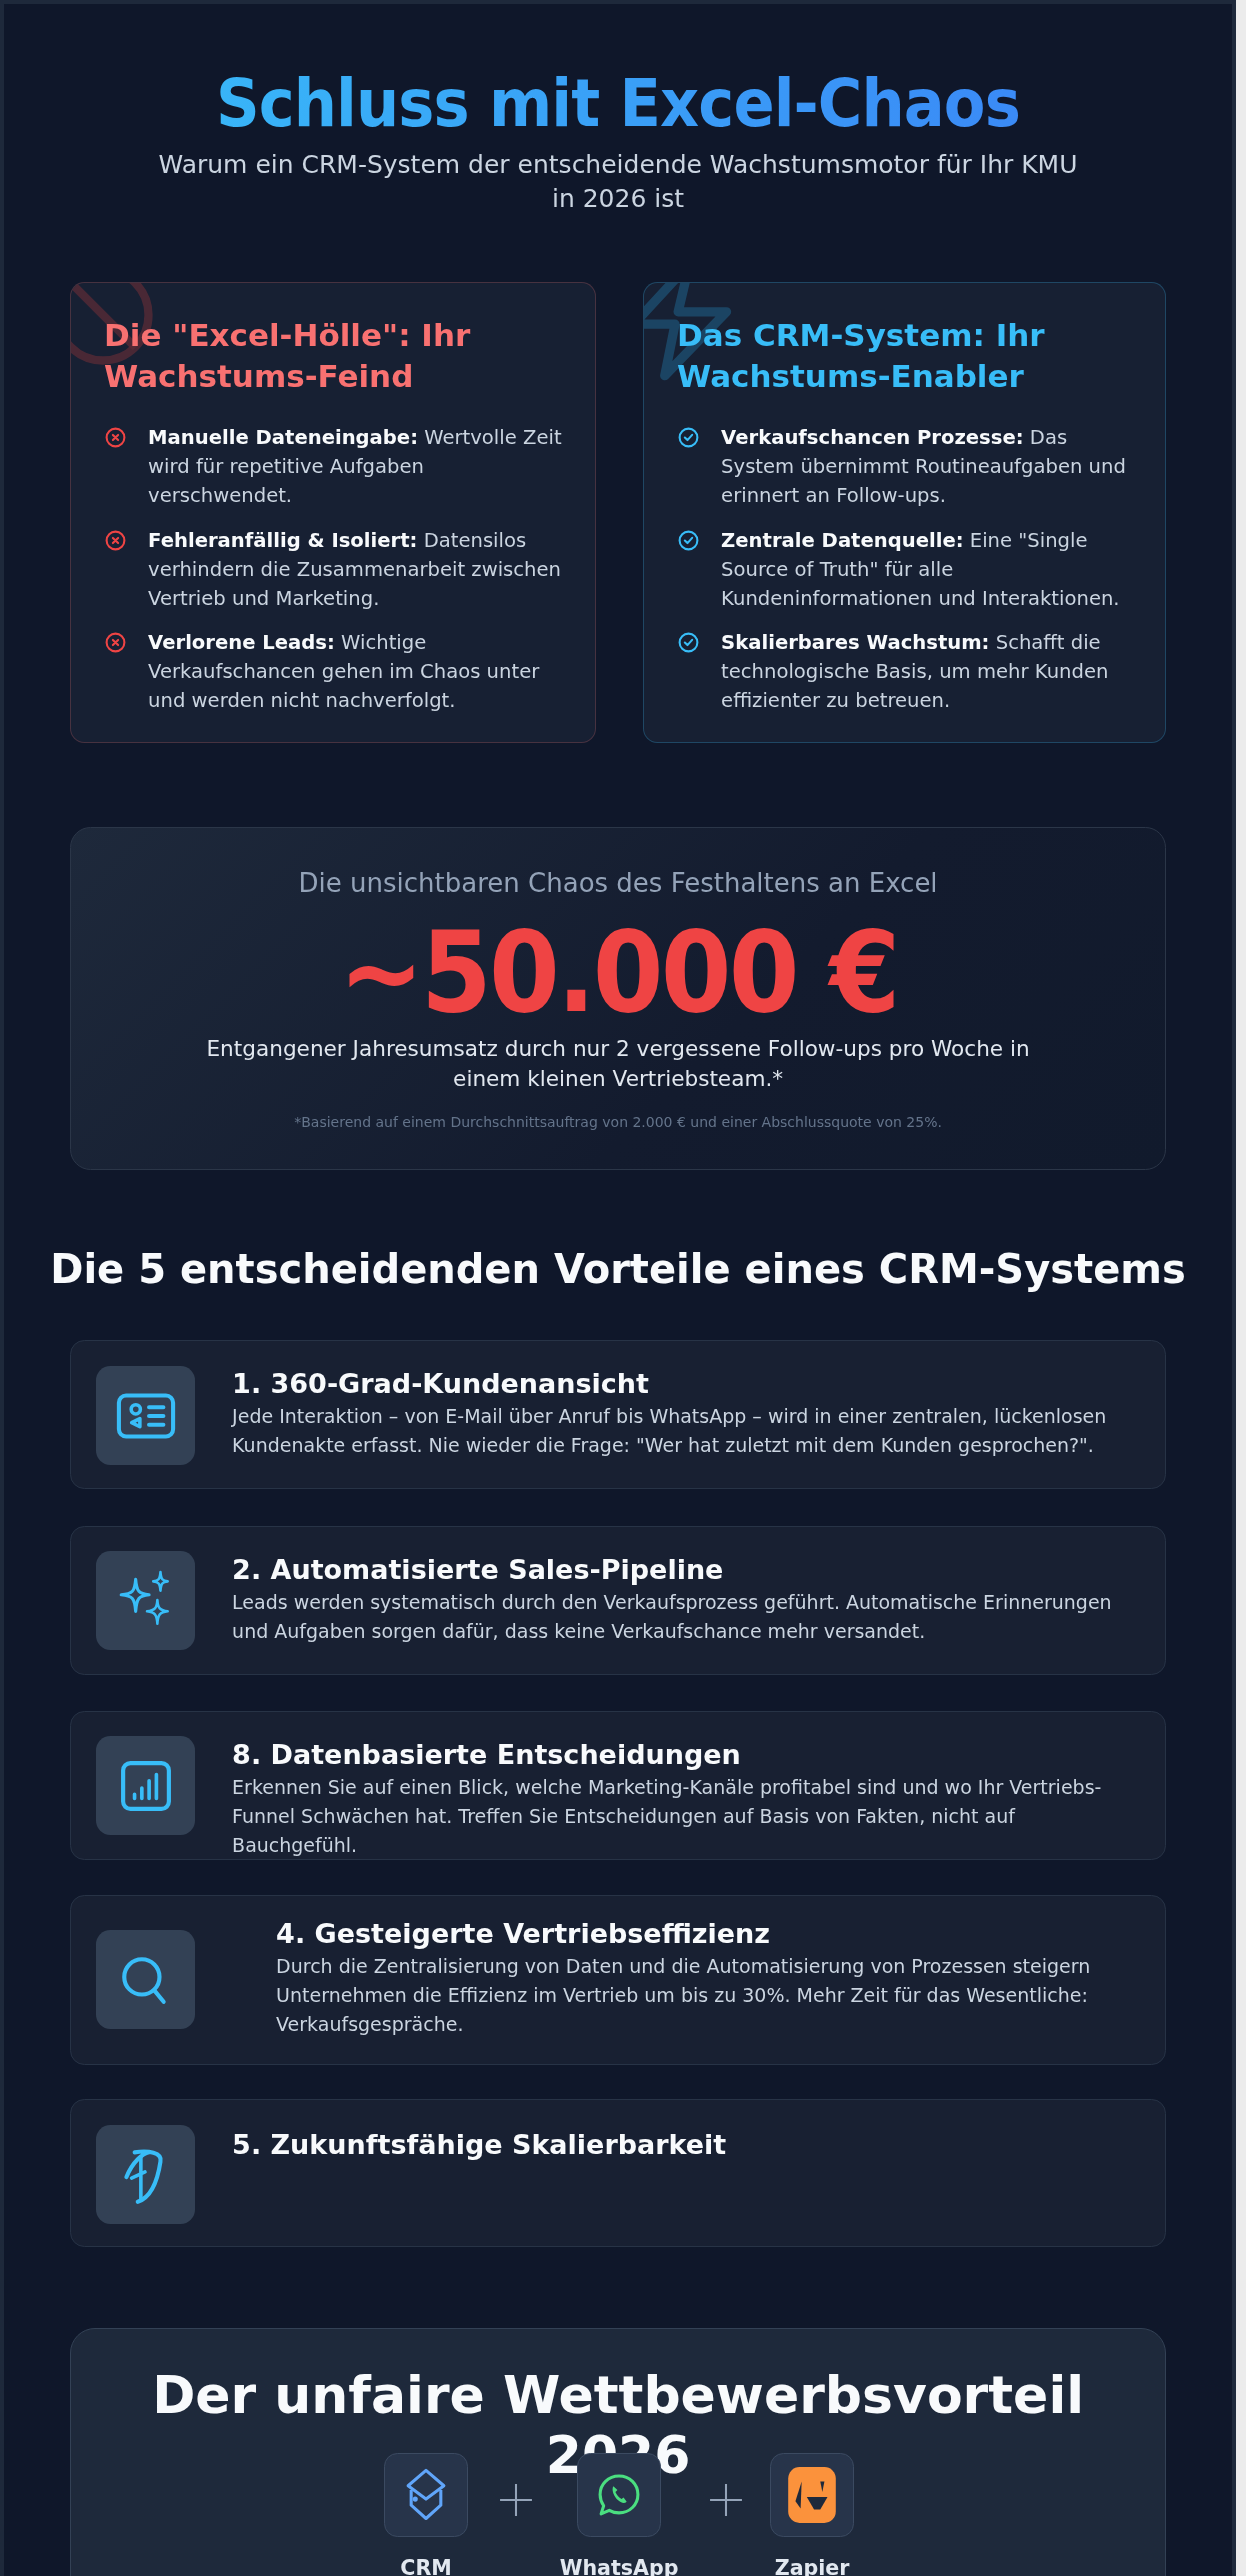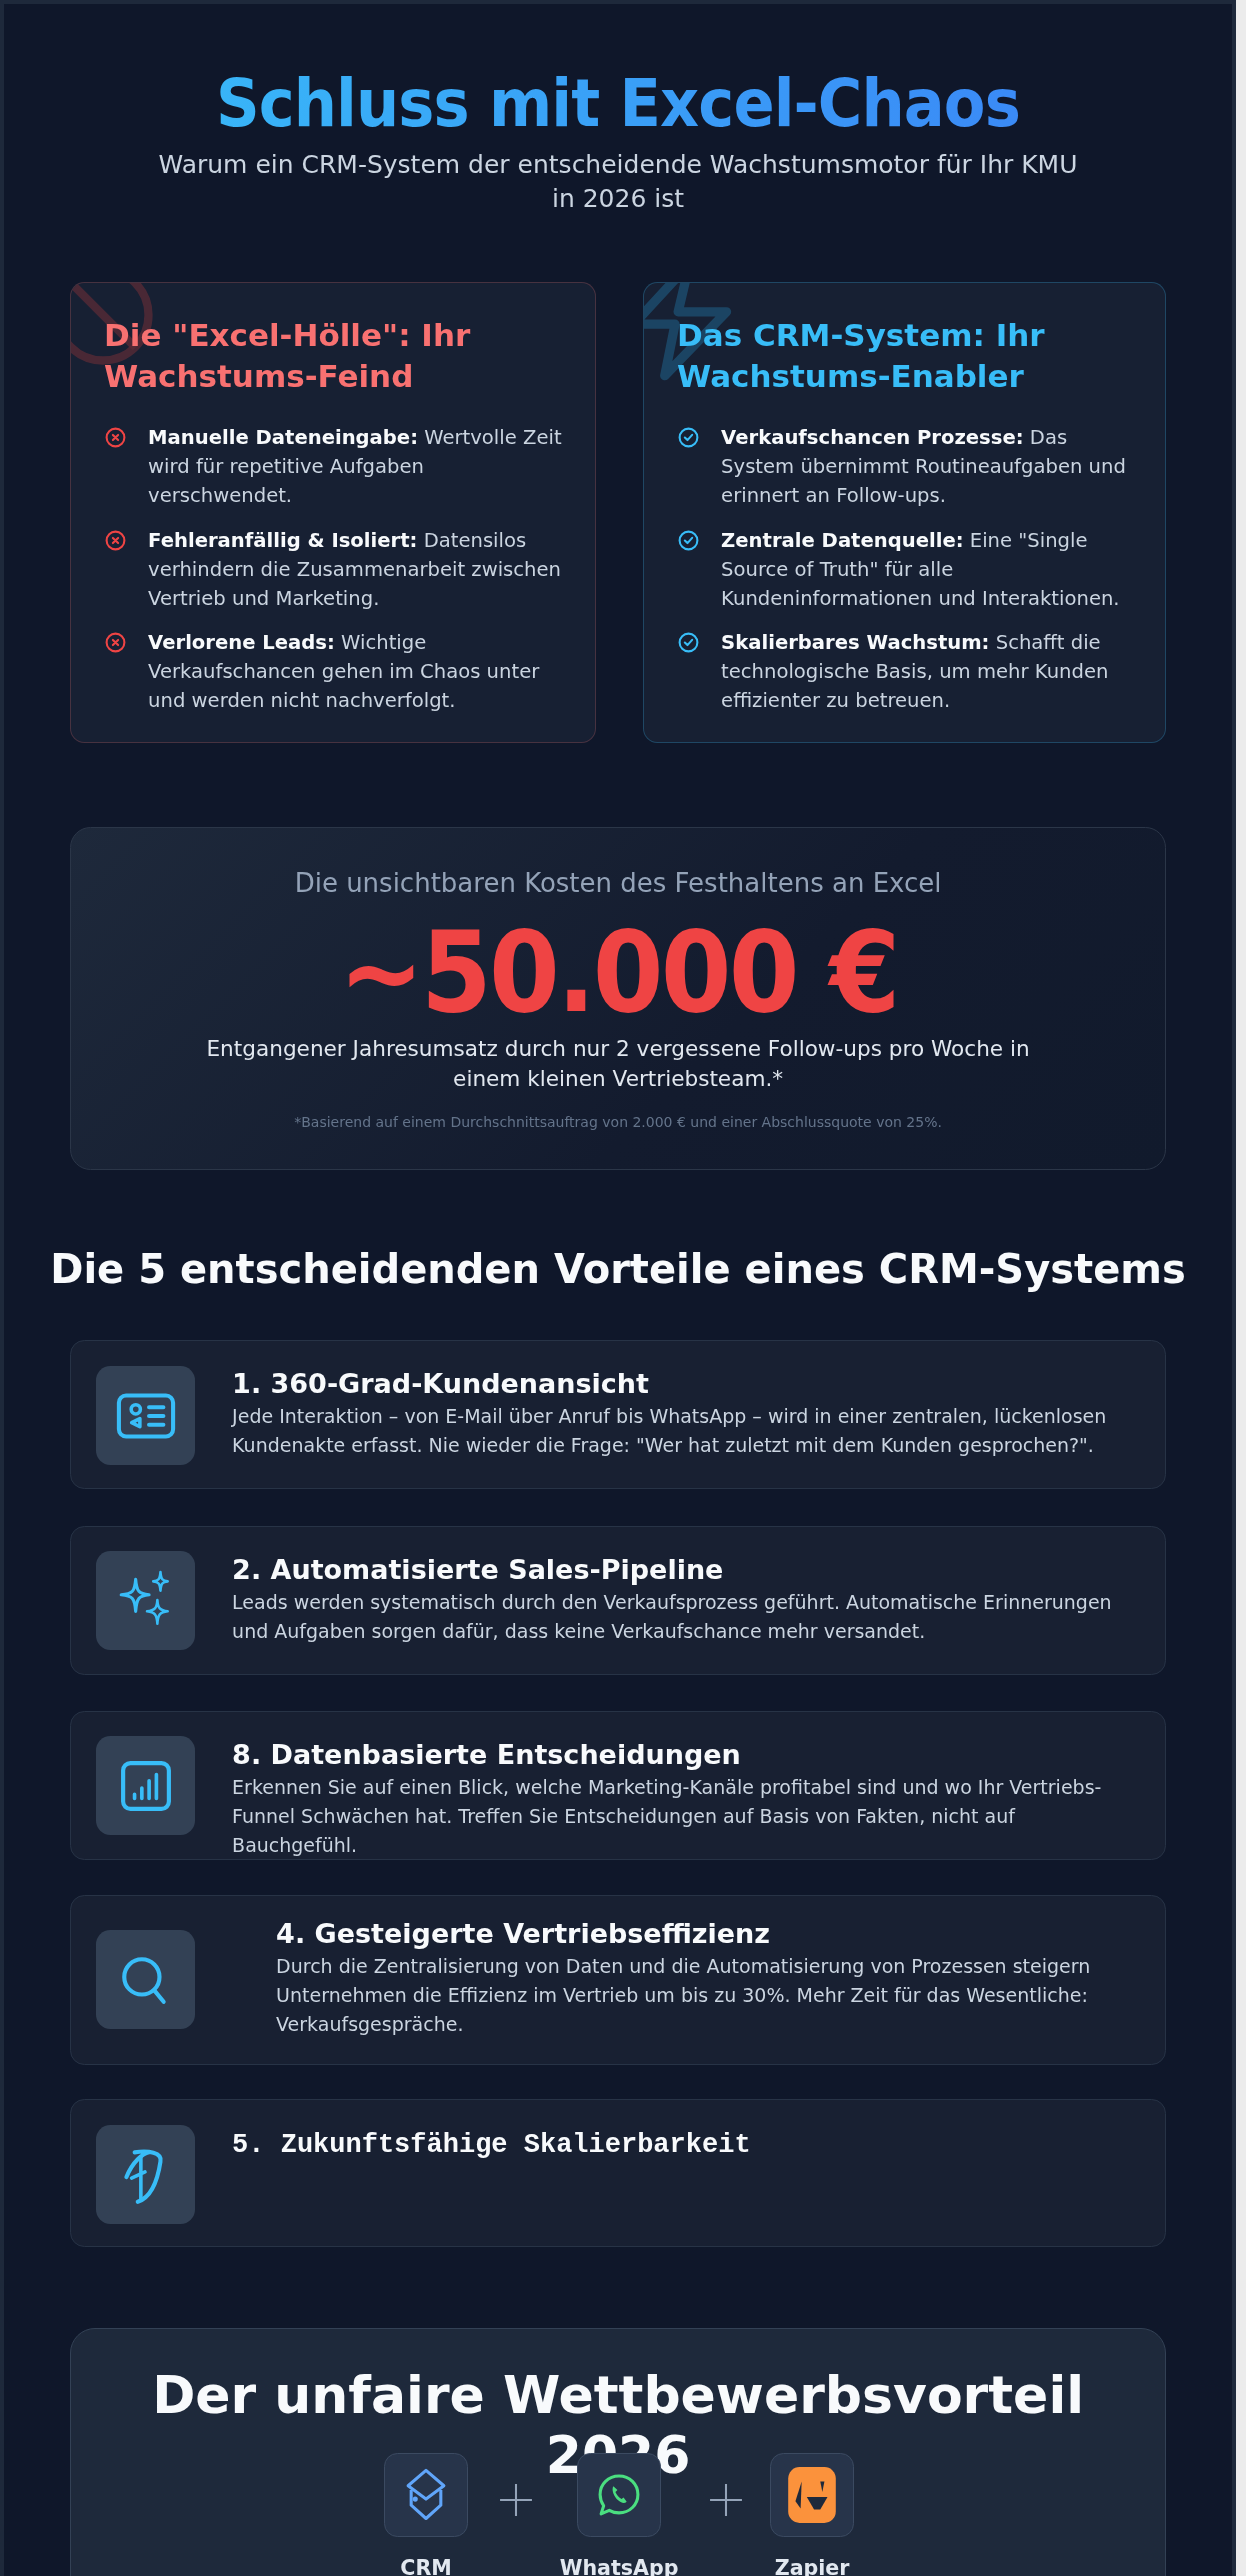--- a/index.html
+++ b/index.html
@@ -171,21 +171,21 @@
                 <circle cx="22" cy="22" r="17" fill="none" stroke="#38bdf8" stroke-width="4"></circle>
                 <path d="M15 22 L20 27 L29 17" fill="none" stroke="#38bdf8" stroke-width="4" stroke-linecap="round" stroke-linejoin="round"></path>
               </svg>
         </span>
         <span class="txt"><b>Skalierbares Wachstum:</b><span> Schafft die technologische Basis, um mehr Kunden effizienter zu betreuen.</span></span>
       </li>
     </ul>
   </section>
 
   <section class="cost">
-    <div class="lbl">Die unsichtbaren Kosten des Festhaltens an Excel</div>
+    <div class="lbl">Die unsichtbaren Chaos des Festhaltens an Excel</div>
     <div class="big">~50.000 €</div>
     <div class="desc">Entgangener Jahresumsatz durch nur 2 vergessene Follow-ups pro Woche in einem kleinen Vertriebsteam.*</div>
     <div class="note">*Basierend auf einem Durchschnittsauftrag von 2.000 € und einer Abschlussquote von 25%.</div>
   </section>
 
   <h2 class="sec-title">Die 5 entscheidenden Vorteile eines CRM-Systems</h2>
 
   <article class="benefit" style="top:1336px;height:149px;">
     <div class="icbox" style="top:25px;">
       <svg width="60" height="46" viewBox="0 0 116 90">
@@ -241,21 +241,21 @@
     </div>
   </article>
 
   <article class="benefit" style="top:2095px;height:148px;">
     <div class="icbox" style="top:25px;">
       <svg width="57" height="67" viewBox="0 0 110 130">
             <path d="M18 70 C30 40 50 24 62 22 M34 22 C60 18 88 22 84 40 C78 80 64 110 40 118" fill="none" stroke="#38bdf8" stroke-width="8" stroke-linecap="round"></path>
             <path d="M46 30 L46 112 M28 72 L54 60" fill="none" stroke="#38bdf8" stroke-width="7" stroke-linecap="round"></path>
           </svg>
     </div>
-    <div class="body" style="top:29px;font-family:Liberation Mono, monospace;">
+    <div class="body" style="top:29px;">
       <h3>5. Zukunftsfähige Skalierbarkeit</h3>
     </div>
   </article>
 
   <section class="combo">
     <h2>Der unfaire Wettbewerbsvorteil 2026</h2>
     <div class="tools">
       <div class="tool" style="left:313px;">
         <div class="box">
           <svg width="46" height="57" viewBox="0 0 90 110">

